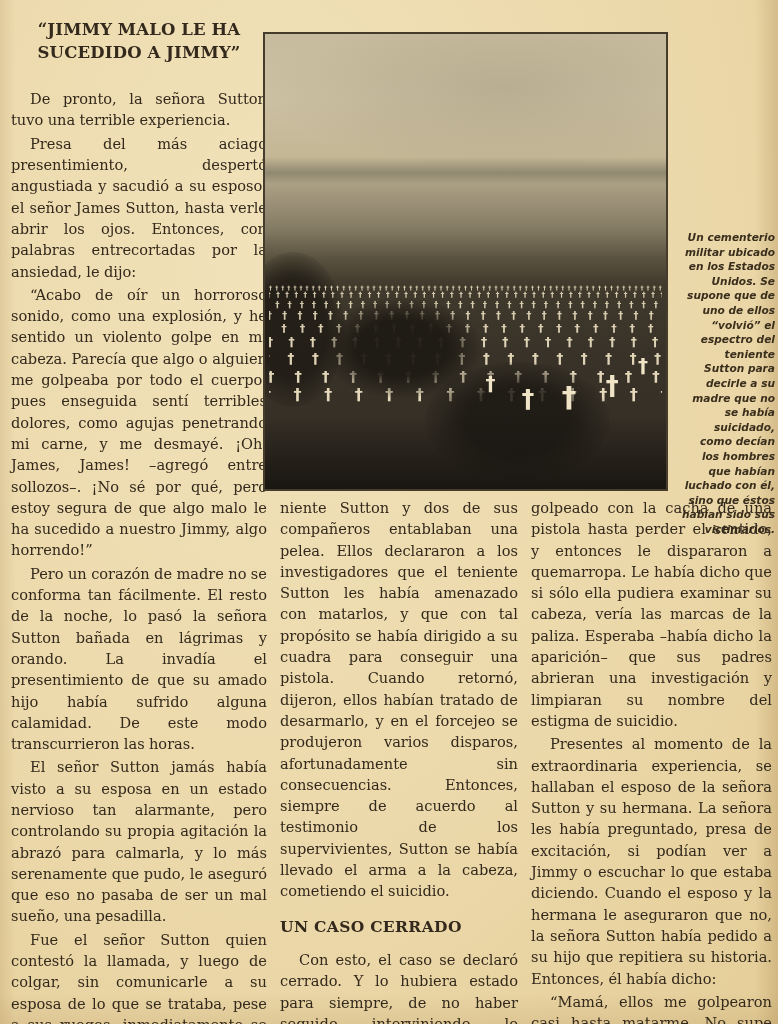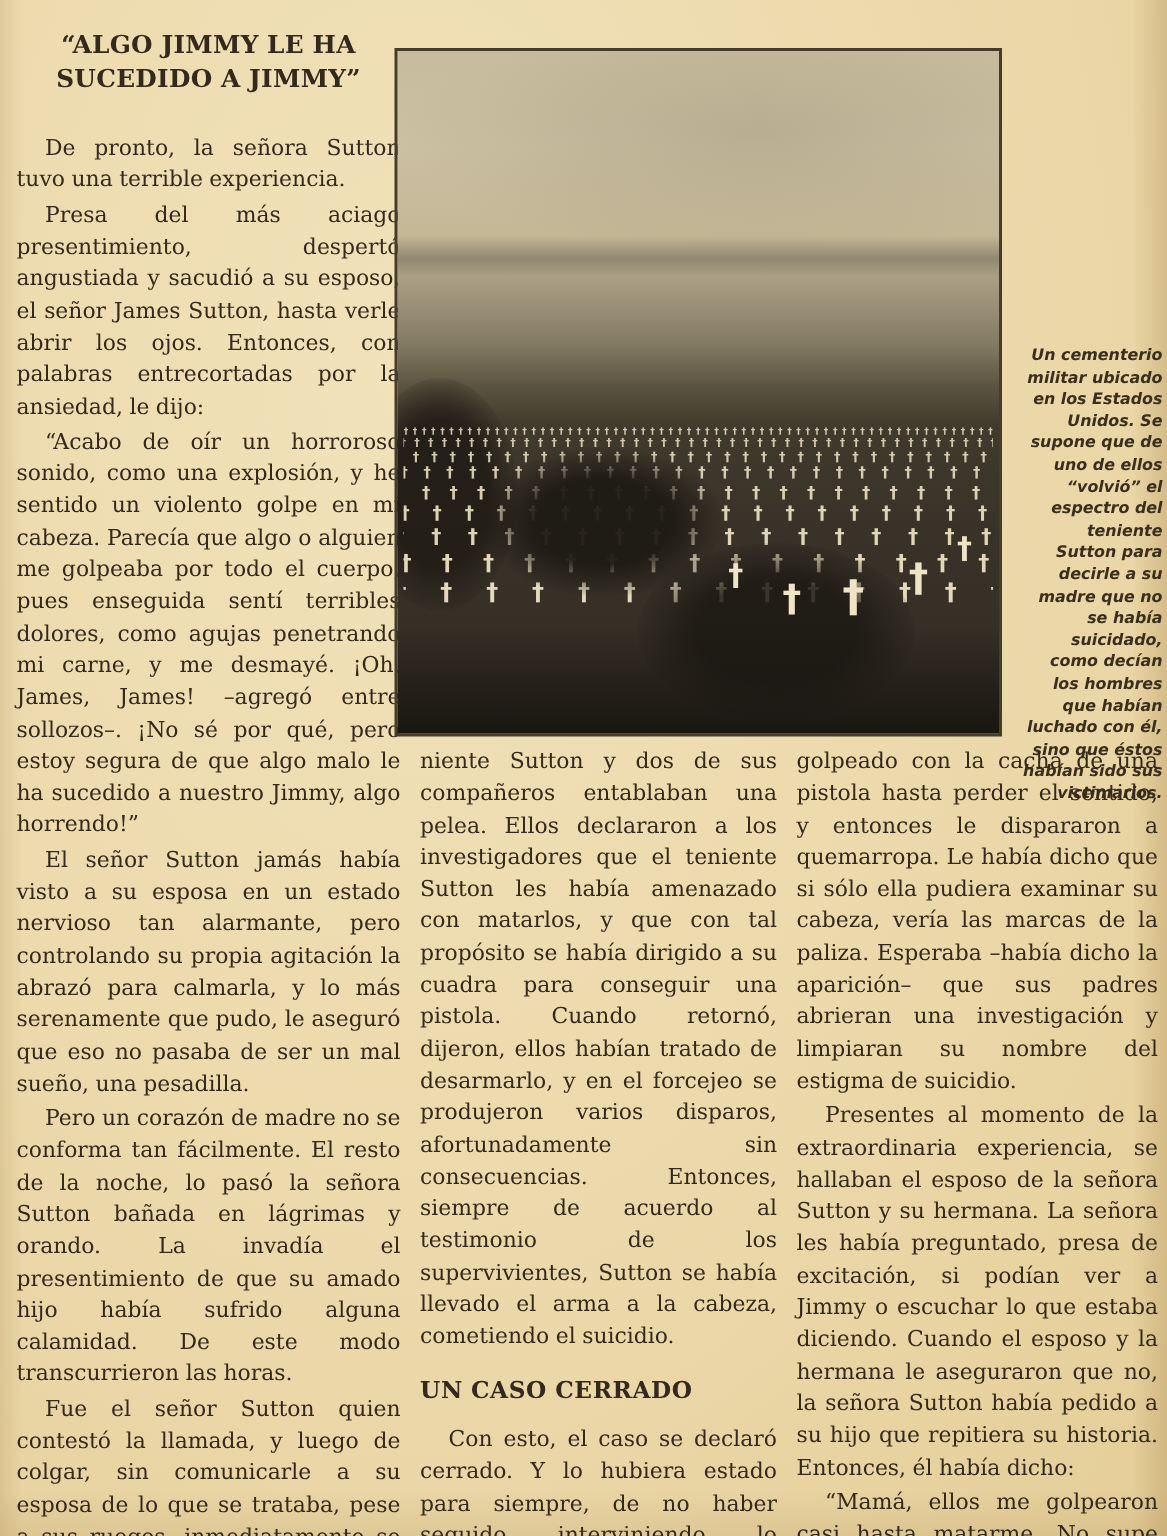--- a/index.html
+++ b/index.html
@@ -64,26 +64,26 @@
     font-family:"DejaVu Sans",sans-serif;font-style:italic;font-weight:bold;
     font-size:10.6px;line-height:14.6px;color:#3a2e1d;text-align:right;
   }
 </style>
 </head>
 <body>
 
 <div class="page">
 
   <div class="col col1">
-    <h1>“ALGO JIMMY LE HA SUCEDIDO A JIMMY”</h1>
+    <h1>“JIMMY MALO LE HA SUCEDIDO A JIMMY”</h1>
     <p>De pronto, la señora Sutton tuvo una terrible experiencia.</p>
     <p>Presa del más aciago presentimiento, despertó angustiada y sacudió a su esposo, el señor James Sutton, hasta verle abrir los ojos. Entonces, con palabras entrecortadas por la ansiedad, le dijo:</p>
     <p>“Acabo de oír un horroroso sonido, como una explosión, y he sentido un violento golpe en mi cabeza. Parecía que algo o alguien me golpeaba por todo el cuerpo, pues enseguida sentí terribles dolores, como agujas penetrando mi carne, y me desmayé. ¡Oh, James, James! –agregó entre sollozos–. ¡No sé por qué, pero estoy segura de que algo malo le ha sucedido a nuestro Jimmy, algo horrendo!”</p>
+    <p>Pero un corazón de madre no se conforma tan fácilmente. El resto de la noche, lo pasó la señora Sutton bañada en lágrimas y orando. La invadía el presentimiento de que su amado hijo había sufrido alguna calamidad. De este modo transcurrieron las horas.</p>
     <p>El señor Sutton jamás había visto a su esposa en un estado nervioso tan alarmante, pero controlando su propia agitación la abrazó para calmarla, y lo más serenamente que pudo, le aseguró que eso no pasaba de ser un mal sueño, una pesadilla.</p>
-    <p>Pero un corazón de madre no se conforma tan fácilmente. El resto de la noche, lo pasó la señora Sutton bañada en lágrimas y orando. La invadía el presentimiento de que su amado hijo había sufrido alguna calamidad. De este modo transcurrieron las horas.</p>
     <p>Fue el señor Sutton quien contestó la llamada, y luego de colgar, sin comunicarle a su esposa de lo que se trataba, pese a sus ruegos, inmediatamente se vistió y salió de la casa.</p>
 
   </div>
 
   <div class="photo">
     <div class="haze"></div>
     <div class="tree t2"></div>
     <div class="crosses" id="crosses">
         <div class="xrow" style="font-size: 6px; letter-spacing: 0.5px; line-height: 7px; margin-left: -6px; color: rgb(236, 223, 192); opacity: 0.85;">† † † † † † † † † † † † † † † † † † † † † † † † † † † † † † † † † † † † † † † † † † † † † † † † † † † † † † † † † † † † † † † † † † † † † † † † † † † † † † † † † † † † † † † † † † † † † † † † † † † † † † † † † † † † † † † † † † † † † † † †</div>
         <div class="xrow" style="font-size: 7.25px; letter-spacing: 1.5px; line-height: 8.6px; margin-left: -2px; color: rgb(236, 223, 192); opacity: 0.865;">† † † † † † † † † † † † † † † † † † † † † † † † † † † † † † † † † † † † † † † † † † † † † † † † † † † † † † † † † † † † † † † † † † † † † † † † † † † † † † † † † † † † † † † † † † † † † † † † † † † † † † † † † † † † † † † † † † † † † † † †</div>

